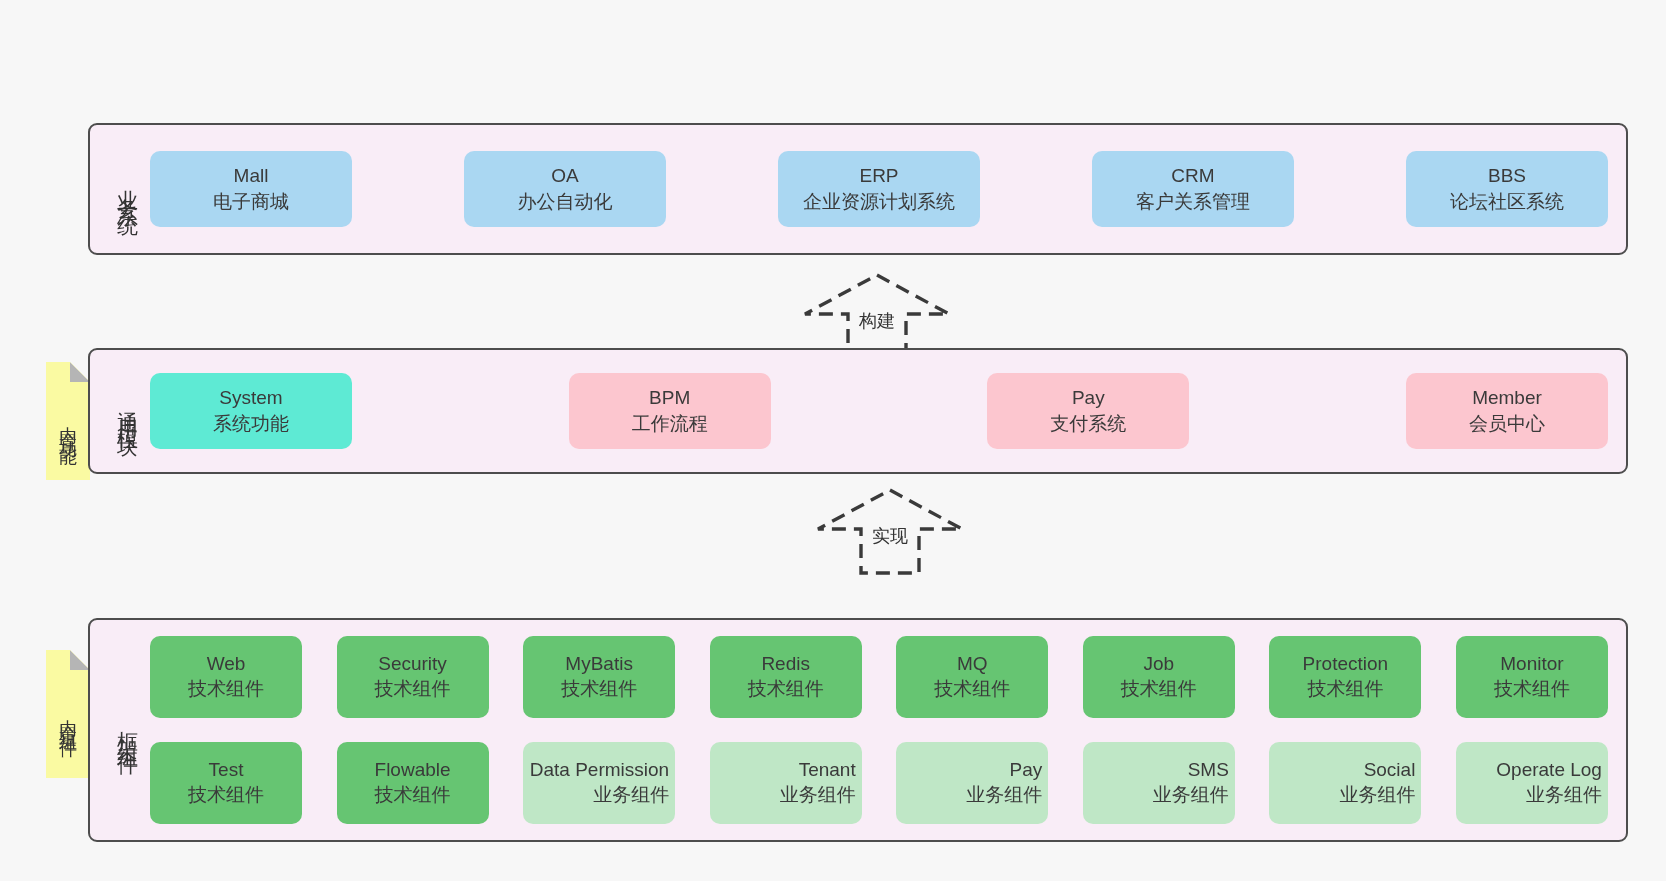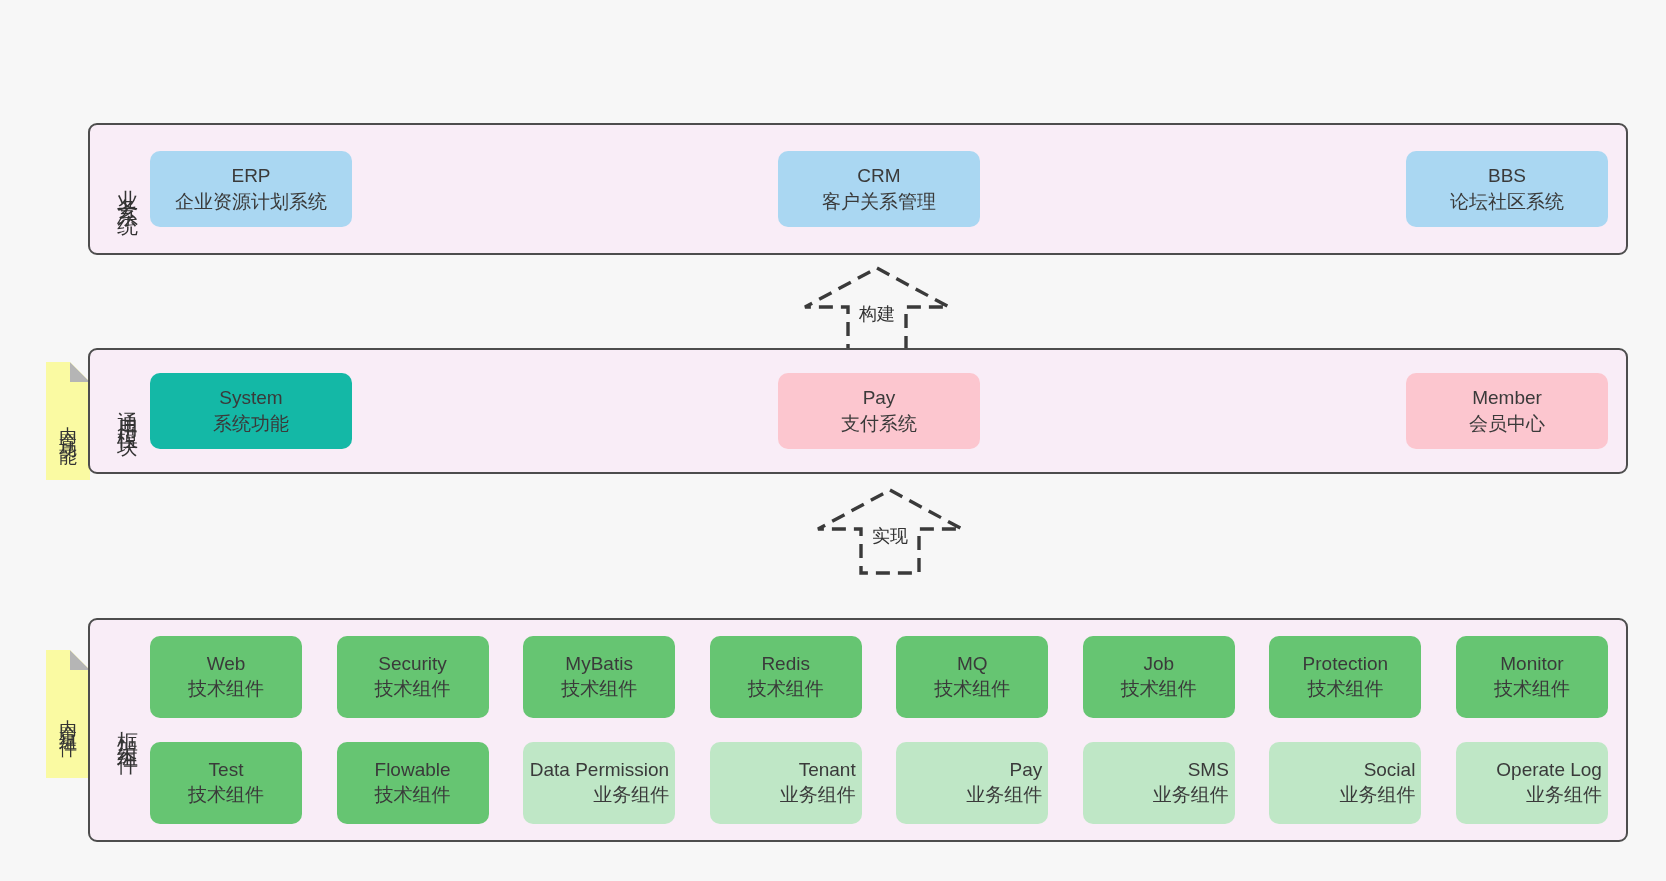--- a/index.html
+++ b/index.html
@@ -29,28 +29,28 @@
   .box-grid{display:flex;justify-content:space-between;}
   
   .box,.box-sm{
     border-radius:10px;display:flex;flex-direction:column;
     align-items:center;justify-content:center;text-align:center;
     font-size:19px;line-height:1.38;box-sizing:border-box;padding:4px 6px;
   }
   .box{width:202px;height:76px;}
   .box-sm{width:152px;height:82px;line-height:1.3;}
   .v-blue{background:#aad7f2;}
-  .v-red{background:#14b8a6;}
+  .v-red{background:#5eead4;}
   .v-pink{background:#fcc6cf;}
   .v-green{background:#66c572;}
   .v-lightgreen{background:#bfe7c6;text-align:right;}
   .box-name,.box-desc{width:100%;}
   
   .arrow{position:absolute;width:150px;height:90px;z-index:1;}
-  #arrow-build{left:802px;top:265px;}
+  #arrow-build{left:802px;top:272px;}
   #arrow-implement{left:815px;top:487px;}
   .arrow svg{width:100%;height:100%;display:block;}
   .arrow-shape{fill:none;stroke:#3a3a3a;stroke-width:3.4;stroke-dasharray:14 8;}
   .arrow-label{
     position:absolute;left:50%;top:54%;transform:translate(-50%,-50%);
     background:#f7f7f7;padding:1px 4px;font-size:18px;color:#333;white-space:nowrap;
   }
   
   .sticky{
     position:absolute;left:46px;width:44px;background:#fafaa2;z-index:1;
@@ -68,20 +68,28 @@
     font-size:18px;letter-spacing:7px;line-height:1;color:#333;padding-top:10px;
   }
 </style>
 </head>
 <body>
 
 <section class="panel" id="panel-business">
   <div class="panel-title">业务系统</div>
   <div class="box-row">
       <div class="box v-blue">
+        <div class="box-name">Mall</div>
+        <div class="box-desc">电子商城</div>
+      </div>
+      <div class="box v-blue">
+        <div class="box-name">OA</div>
+        <div class="box-desc">办公自动化</div>
+      </div>
+      <div class="box v-blue">
         <div class="box-name">ERP</div>
         <div class="box-desc">企业资源计划系统</div>
       </div>
       <div class="box v-blue">
         <div class="box-name">CRM</div>
         <div class="box-desc">客户关系管理</div>
       </div>
       <div class="box v-blue">
         <div class="box-name">BBS</div>
         <div class="box-desc">论坛社区系统</div>
@@ -102,20 +110,24 @@
 </div>
 
 <section class="panel" id="panel-modules">
   <div class="panel-title">通用模块</div>
   <div class="box-row">
       <div class="box v-red">
         <div class="box-name">System</div>
         <div class="box-desc">系统功能</div>
       </div>
       <div class="box v-pink">
+        <div class="box-name">BPM</div>
+        <div class="box-desc">工作流程</div>
+      </div>
+      <div class="box v-pink">
         <div class="box-name">Pay</div>
         <div class="box-desc">支付系统</div>
       </div>
       <div class="box v-pink">
         <div class="box-name">Member</div>
         <div class="box-desc">会员中心</div>
       </div>
     </div>
 </section>
 

